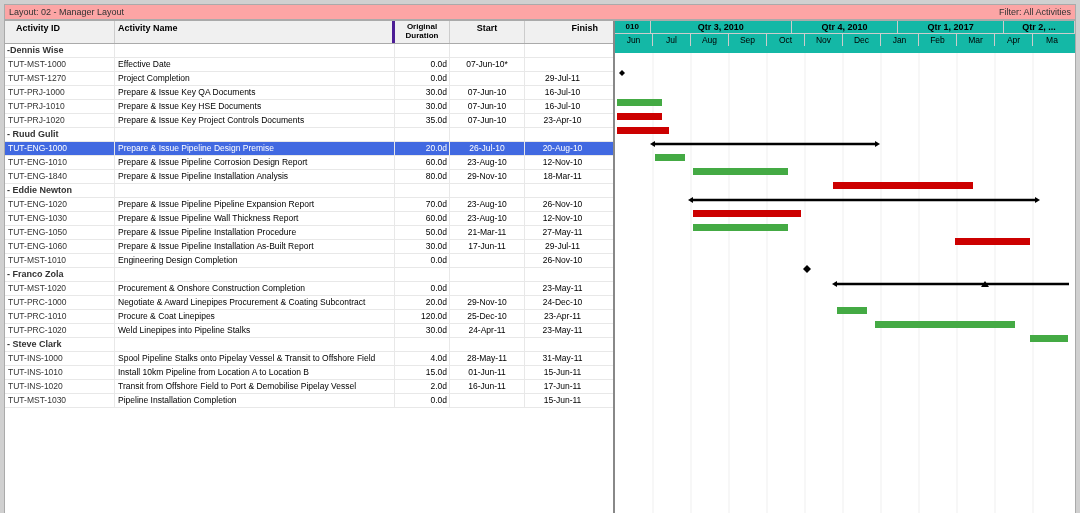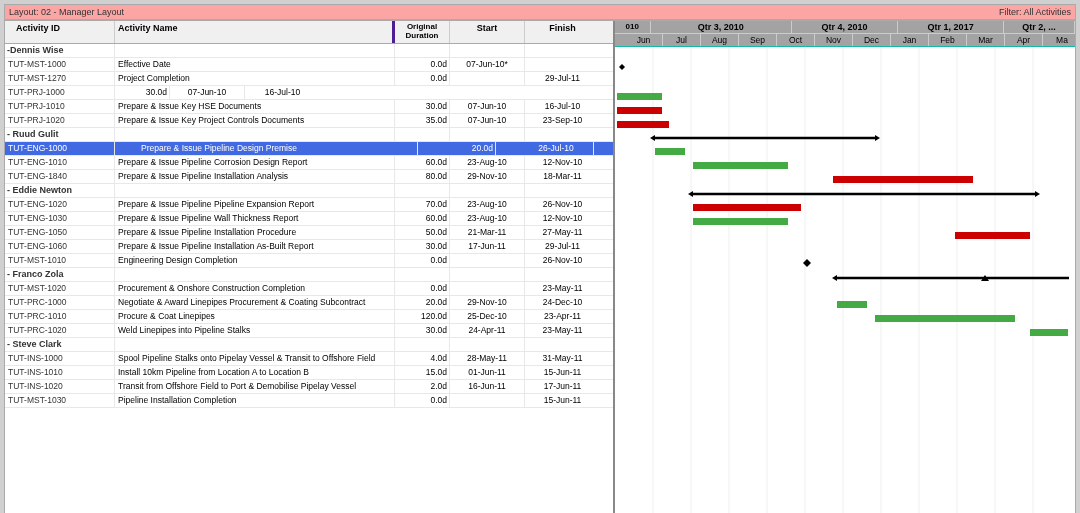--- a/index.html
+++ b/index.html
@@ -71,21 +71,21 @@
       min-width: 75px;
       border-right: 1px solid #ccc;
       padding: 2px 2px;
       text-align: center;
     }
     
     .col-finish {
       width: 75px;
       min-width: 75px;
       padding: 2px 2px;
-      text-align: center;
+      text-align: right;
     }
     
     .gantt-row {
       display: flex;
       border-bottom: 1px solid #e8e8e8;
       min-height: 14px;
     }
     
     .gantt-row.group-header {
       background: #ffffff;
@@ -94,21 +94,20 @@
     }
     
     .gantt-row.group-header .col-id {
       color: #0000aa;
       font-weight: bold;
     }
     
     .gantt-row.selected {
       background: #4169e1;
       color: white;
-      gap: 23px;
     }
     
     .gantt-row.selected .col-id,
     .gantt-row.selected .col-name,
     .gantt-row.selected .col-duration,
     .gantt-row.selected .col-start,
     .gantt-row.selected .col-finish {
       color: white;
     }
     
@@ -157,22 +156,22 @@
     }
     
     
     .gantt-chart {
       flex: 1;
       overflow: hidden;
       background: white;
     }
     
     .chart-header {
-      background: #a3a3a3;
-      border-bottom: 1px solid #14b8a6;
+      background: #14b8a6;
+      border-bottom: 7px solid #14b8a6;
     }
     
     .chart-header-row1 {
       display: flex;
       border-bottom: 1px solid #ccc;
       font-size: 9px;
       font-weight: bold;
     }
     
     .chart-header-row2 {
@@ -239,37 +238,38 @@
       </div>
       <div class="gantt-row">
         <div class="col-id">TUT-MST-1270</div>
         <div class="col-name">Project Completion</div>
         <div class="col-duration">0.0d</div>
         <div class="col-start"></div>
         <div class="col-finish">29-Jul-11</div>
       </div>
       <div class="gantt-row">
         <div class="col-id">TUT-PRJ-1000</div>
+        <div class="col-name">Prepare &amp; Issue Key QA Documents</div>
         <div class="col-duration">30.0d</div>
         <div class="col-start">07-Jun-10</div>
         <div class="col-finish">16-Jul-10</div>
       </div>
       <div class="gantt-row">
         <div class="col-id">TUT-PRJ-1010</div>
         <div class="col-name">Prepare &amp; Issue Key HSE Documents</div>
         <div class="col-duration">30.0d</div>
         <div class="col-start">07-Jun-10</div>
         <div class="col-finish">16-Jul-10</div>
       </div>
       <div class="gantt-row">
         <div class="col-id">TUT-PRJ-1020</div>
         <div class="col-name">Prepare &amp; Issue Key Project Controls Documents</div>
         <div class="col-duration">35.0d</div>
         <div class="col-start">07-Jun-10</div>
-        <div class="col-finish">23-Sep-10</div>
+        <div class="col-finish">23-Apr-10</div>
       </div>
 
       <div class="gantt-row group-header">
         <div class="col-id" style="font-weight:bold; color:#333; padding-left:2px; font-size:9px;">- Ruud Gulit</div>
         <div class="col-name"></div>
         <div class="col-duration"></div>
         <div class="col-start"></div>
         <div class="col-finish"></div>
       </div>
 
@@ -420,21 +420,21 @@
 
         <div class="chart-header-row1">
           <div class="qtr-block" style="width:38px; font-size:8px;">010</div>
           <div class="qtr-block" style="width:152px;">Qtr 3, 2010</div>
           <div class="qtr-block" style="width:114px;">Qtr 4, 2010</div>
           <div class="qtr-block" style="width:114px;">Qtr 1, 2017</div>
           <div class="qtr-block" style="width:76px;">Qtr 2, ...</div>
         </div>
 
         <div class="chart-header-row2">
-          <div class="month-block" style="width:38px;margin-left:10px;">Jun</div>
+          <div class="month-block" style="width:38px;">Jun</div>
           <div class="month-block" style="width:38px;">Jul</div>
           <div class="month-block" style="width:38px;">Aug</div>
           <div class="month-block" style="width:38px;">Sep</div>
           <div class="month-block" style="width:38px;">Oct</div>
           <div class="month-block" style="width:38px;">Nov</div>
           <div class="month-block" style="width:38px;">Dec</div>
           <div class="month-block" style="width:38px;">Jan</div>
           <div class="month-block" style="width:38px;">Feb</div>
           <div class="month-block" style="width:38px;">Mar</div>
           <div class="month-block" style="width:38px;">Apr</div>

